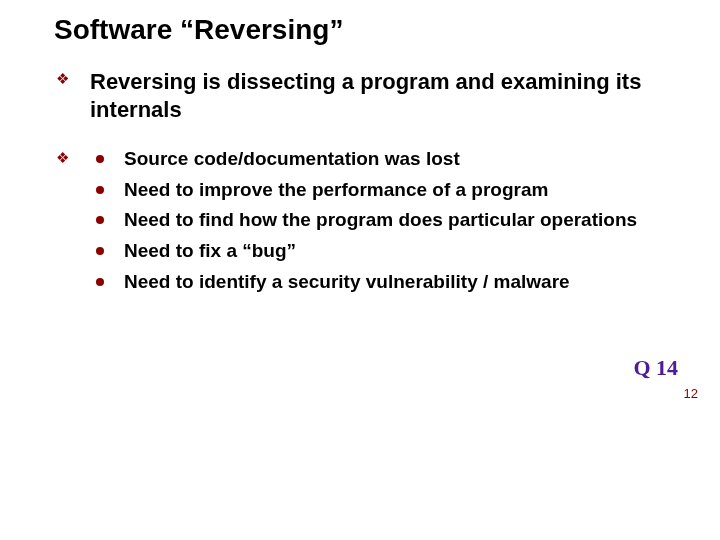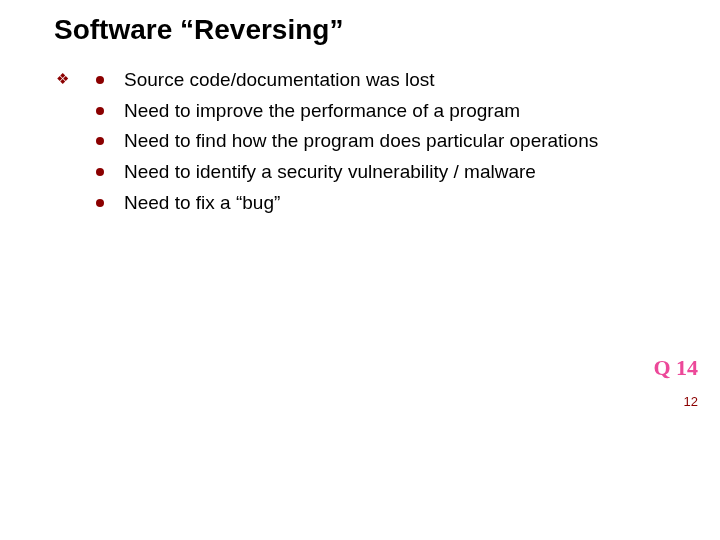--- a/index.html
+++ b/index.html
@@ -50,66 +50,69 @@
   }
   ul.level2 {
     list-style: none;
     margin: 14px 0 0 0;
     padding: 0;
   }
   ul.level2 > li {
     position: relative;
     padding-left: 34px;
     font-size: 19px;
-    font-weight: normal;
+    font-weight: bold;
     line-height: 1.3;
     margin-bottom: 6px;
   }
   ul.level2 > li::before {
     content: "";
     position: absolute;
     left: 6px;
     top: 8px;
     width: 8px;
     height: 8px;
     background: #8b0000;
     border-radius: 50%;
   }
   .qlabel {
     position: absolute;
-    right: 22px;
+    right: 42px;
     bottom: 42px;
     font-family: "Times New Roman", Times, serif;
     font-weight: bold;
     font-size: 22px;
-    color: #ec4899;
+    color: #4c1d95;
   }
   .pagenum {
     position: absolute;
     right: 22px;
-    bottom: 14px;
+    bottom: 22px;
     font-size: 13px;
     color: #8b0000;
   }
 </style>
 </head>
 <body>
 
 <div class="slide">
 
   <h1 class="title">Software “Reversing”</h1>
 
   <ul class="level1">
     <li>
+      <span>Reversing is dissecting a program and examining its internals</span>
+    </li>
+    <li>
       <ul class="level2">
         <li>Source code/documentation was lost</li>
         <li>Need to improve the performance of a program</li>
         <li>Need to find how the program does particular operations</li>
+        <li>Need to fix a “bug”</li>
         <li>Need to identify a security vulnerability / malware</li>
-        <li>Need to fix a “bug”</li>
       </ul>
     </li>
   </ul>
 
   <div class="qlabel">Q 14</div>
   <div class="pagenum">12</div>
 
 </div>
 
 </body></html>

